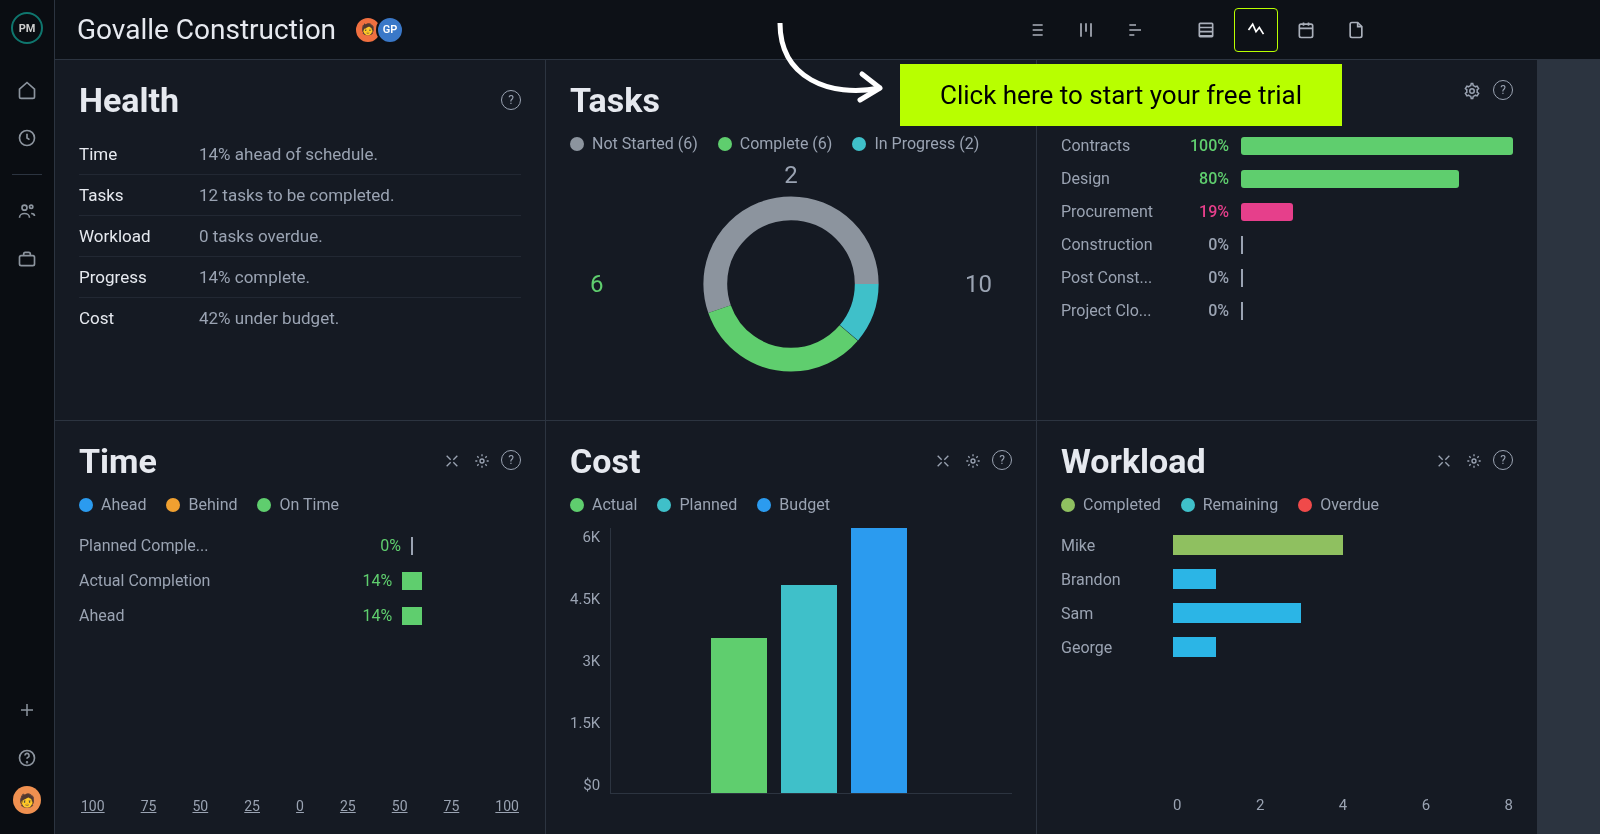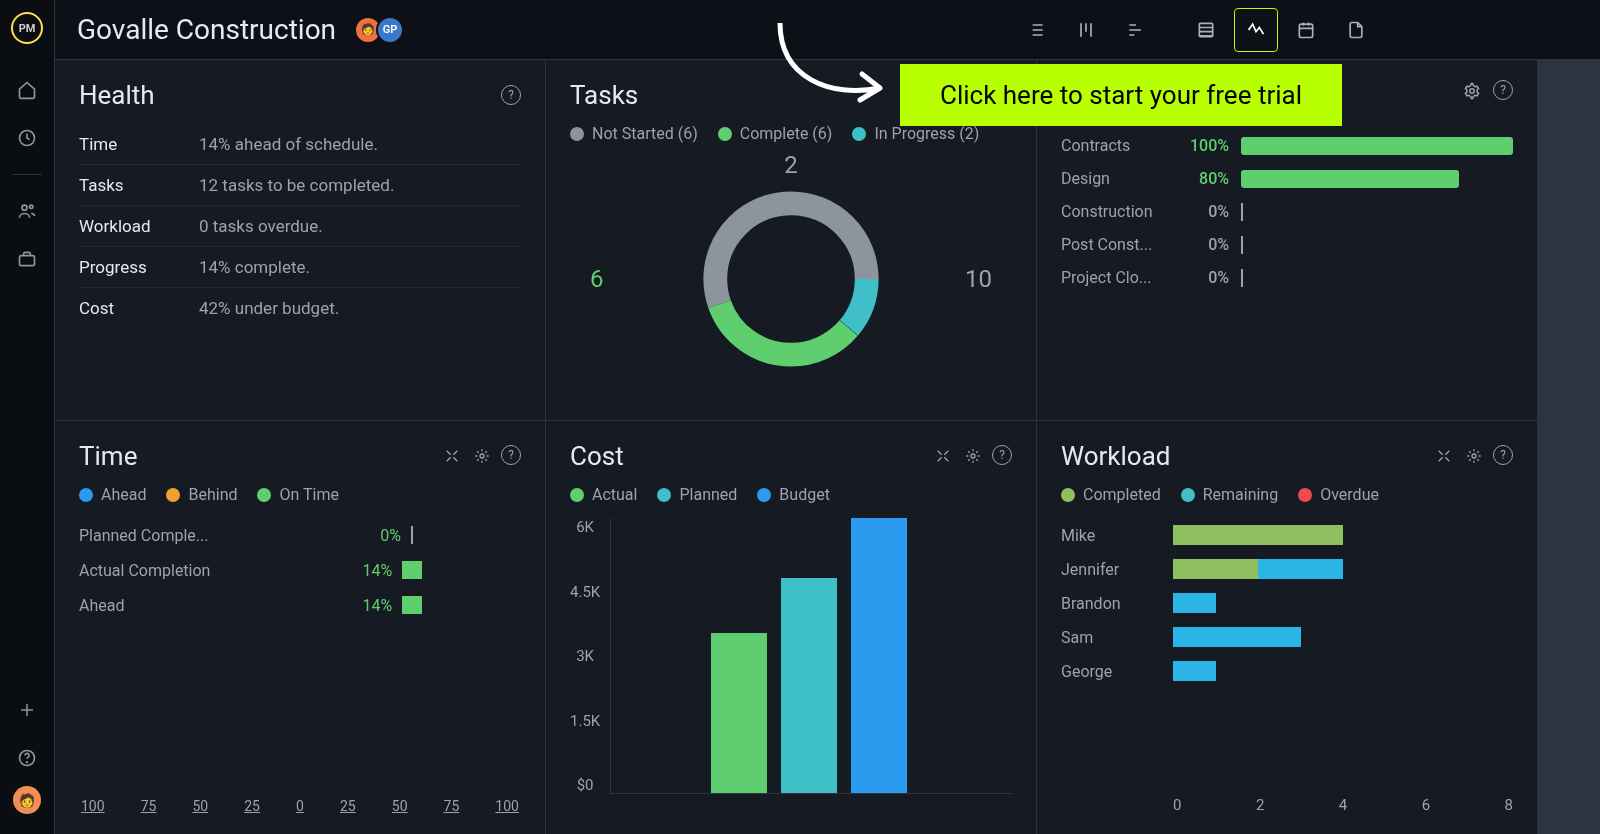--- a/index.html
+++ b/index.html
@@ -17,21 +17,21 @@
     --pink: #e63f8b;
     --red: #f04a4a;
     --gray: #8c949e;
   }
   * { box-sizing: border-box; margin: 0; padding: 0; font-family: -apple-system, BlinkMacSystemFont, "Segoe UI", Roboto, sans-serif; }
   body { background: var(--bg-dark); color: var(--text-primary); width: 1600px; height: 834px; overflow: hidden; }
   .app { display: flex; height: 100%; }
 
   
   .rail { width: 55px; background: var(--bg-sidebar); display: flex; flex-direction: column; align-items: center; padding-top: 12px; gap: 8px; border-right: 1px solid var(--border); }
-  .rail .logo { width: 32px; height: 32px; border-radius: 50%; border: 2px solid #fde047; display:flex; align-items:center; justify-content:center; font-size:11px; font-weight:bold; color:#ccc; margin-bottom:18px;}
+  .rail .logo { width: 32px; height: 32px; border-radius: 50%; border: 2px solid #0f766e; display:flex; align-items:center; justify-content:center; font-size:11px; font-weight:bold; color:#ccc; margin-bottom:18px;}
   .rail-icon { width: 40px; height: 40px; display:flex; align-items:center; justify-content:center; color:#8c949e; cursor:pointer; border-radius:6px; }
   .rail-spacer { flex:1; }
   .rail-divider { height:1px; width:30px; background:var(--border); margin:8px 0;}
   .avatar-small { width:28px; height:28px; border-radius:50%; background:#f09050; display:flex; align-items:center; justify-content:center; font-size:13px; }
 
   
   .main { flex:1; display:flex; flex-direction:column; }
   .topbar { height:60px; display:flex; align-items:center; padding:0 22px; gap:16px; border-bottom:1px solid var(--border);}
   .project-title { font-size:28px; font-weight:400; margin-right:8px;}
   .team-avatars { display:flex; align-items:center; }
@@ -42,21 +42,21 @@
 
   
   .cta-wrap { position:absolute; left:900px; top:64px; z-index:10; display:flex; align-items:center;}
   .cta-arrow { position:absolute; left:750px; top:18px; z-index:11; pointer-events:none;}
   .cta-btn { background:var(--green-bright); color:#000; font-size:26px; padding:16px 40px; border:none; cursor:pointer; font-weight:400;}
 
   
   .grid { flex:1; display:grid; grid-template-columns: 490px 490px 500px; grid-template-rows: 360px 1fr; gap:1px; background:var(--border); overflow:hidden;}
   .panel { background:var(--bg-panel); padding:20px 24px; display:flex; flex-direction:column; overflow:hidden;}
   .panel-head { display:flex; align-items:center; margin-bottom:14px;}
-  .panel-title { font-size:26px; font-weight:400;text-align:right; }
+  .panel-title { font-size:34px; font-weight:700;text-align:right; }
   .panel-actions { margin-left:auto; display:flex; gap:8px; color:var(--text-secondary);}
   .pa-icon { width:22px; height:22px; display:flex; align-items:center; justify-content:center; cursor:pointer; font-size:15px;}
   .help-circle { width:20px; height:20px; border:1.5px solid var(--text-secondary); border-radius:50%; display:flex;align-items:center;justify-content:center; font-size:12px; cursor:pointer;}
 
   
   .health-row { display:flex; padding:10px 0; border-bottom:1px solid #222833; font-size:17px;}
   .health-row:last-child{border-bottom:none;}
   .health-row .label { width:120px; color:var(--text-primary);}
   .health-row .value { color:var(--text-secondary);}
 
@@ -74,30 +74,30 @@
   .prow { display:flex; align-items:center; gap:12px; font-size:16px;}
   .prow .pname { width:110px; color:var(--text-secondary); white-space:nowrap; overflow:hidden; text-overflow:ellipsis;}
   .prow .ppct { width:46px; text-align:right; font-weight:500;}
   .prow .pbar-wrap { flex:1; height:18px; position:relative;}
   .prow .pbar { height:100%; border-radius:3px;}
   .pbar.green{background:var(--green);}
   .pbar.pink{background:var(--pink);}
   .prow .ptick{ width:2px; height:18px; background:var(--text-secondary); display:inline-block;}
 
   
-  .trow { display:flex; gap:10px; font-size:16px; padding:8px 0;}
+  .trow { display:flex; align-items:center; gap:10px; font-size:16px; padding:8px 0;}
   .trow .tname { width:160px; color:var(--text-secondary); white-space:nowrap; overflow:hidden; text-overflow:ellipsis;}
   .trow .tpct { width:44px; text-align:right; color:var(--green);}
   .trow .tbar { height:18px; background:var(--green);}
   .trow .ttick { width:2px; height:18px; background:var(--text-secondary);}
   .time-axis { margin-top:auto; display:flex; justify-content:space-between; font-size:14px; color:var(--text-secondary); padding:0 2px;text-decoration:underline;}
 
   
   .cost-chart { flex:1; display:flex; gap:10px; }
-  .cost-y { display:flex; flex-direction:column; justify-content:space-between; text-align:right; font-size:15px; color:var(--text-secondary); padding-bottom:20px;align-items:center;}
+  .cost-y { display:flex; flex-direction:column; justify-content:space-between; text-align:right; font-size:15px; color:var(--text-secondary); padding-bottom:20px;}
   .cost-plot { flex:1; border-left:1px solid var(--border); border-bottom:1px solid var(--border); display:flex; align-items:flex-end; gap:14px; padding:0 20px 0 100px; margin-bottom:20px;}
   .cbar { width:56px;}
   .cbar.green{background:var(--green);}
   .cbar.teal{background:var(--teal);}
   .cbar.blue{background:var(--blue);}
 
   
   .wrow { display:flex; align-items:center; gap:12px; font-size:16px; padding:7px 0;}
   .wrow .wname { width:100px; color:var(--text-secondary);}
   .wrow .wbar-wrap { flex:1; height:20px; display:flex;}
@@ -297,20 +297,27 @@
       <div class="ppct" style="color:var(--green)">100%</div>
       <div class="pbar-wrap">
                 <div class="pbar green" style="width:100%;"></div>
               </div>
     </div>
             <div class="prow">
       <div class="pname">Design</div>
       <div class="ppct" style="color:var(--green)">80%</div>
       <div class="pbar-wrap">
                 <div class="pbar green" style="width:80%;"></div>
+              </div>
+    </div>
+            <div class="prow">
+      <div class="pname">Procurement</div>
+      <div class="ppct" style="color:var(--pink)">19%</div>
+      <div class="pbar-wrap">
+                <div class="pbar pink" style="width:19%;"></div>
               </div>
     </div>
             <div class="prow">
       <div class="pname">Construction</div>
       <div class="ppct" style="color:var(--text-secondary)">0%</div>
       <div class="pbar-wrap"><span class="ptick"></span></div>
     </div>
             <div class="prow">
       <div class="pname">Post Const...</div>
       <div class="ppct" style="color:var(--text-secondary)">0%</div>
@@ -474,27 +481,20 @@
           </div>
         <div id="workload-rows">
             <div class="wrow">
       <div class="wname">Mike</div>
       <div class="wbar-wrap">
         <div class="wseg comp" style="width:50%"></div>
 
       </div>
     </div>
             <div class="wrow">
-      <div class="wname">Jennifer</div>
-      <div class="wbar-wrap">
-        <div class="wseg comp" style="width:25%"></div>
-        <div class="wseg rem" style="width:25%"></div>
-      </div>
-    </div>
-            <div class="wrow">
       <div class="wname">Brandon</div>
       <div class="wbar-wrap">
 
         <div class="wseg rem" style="width:12.5%"></div>
       </div>
     </div>
             <div class="wrow">
       <div class="wname">Sam</div>
       <div class="wbar-wrap">
 

